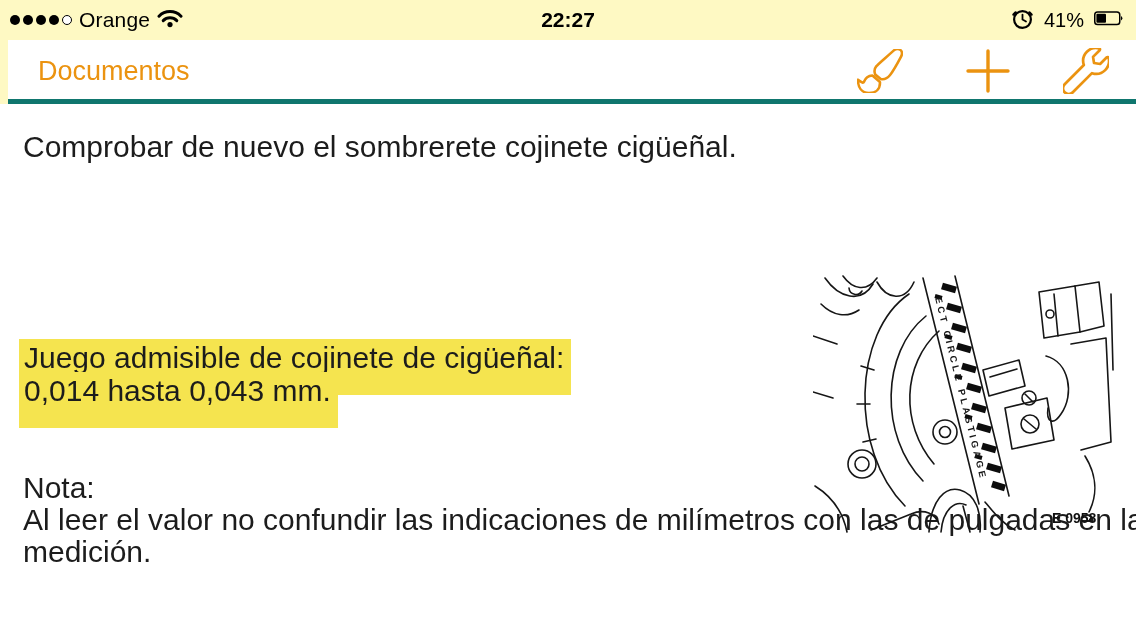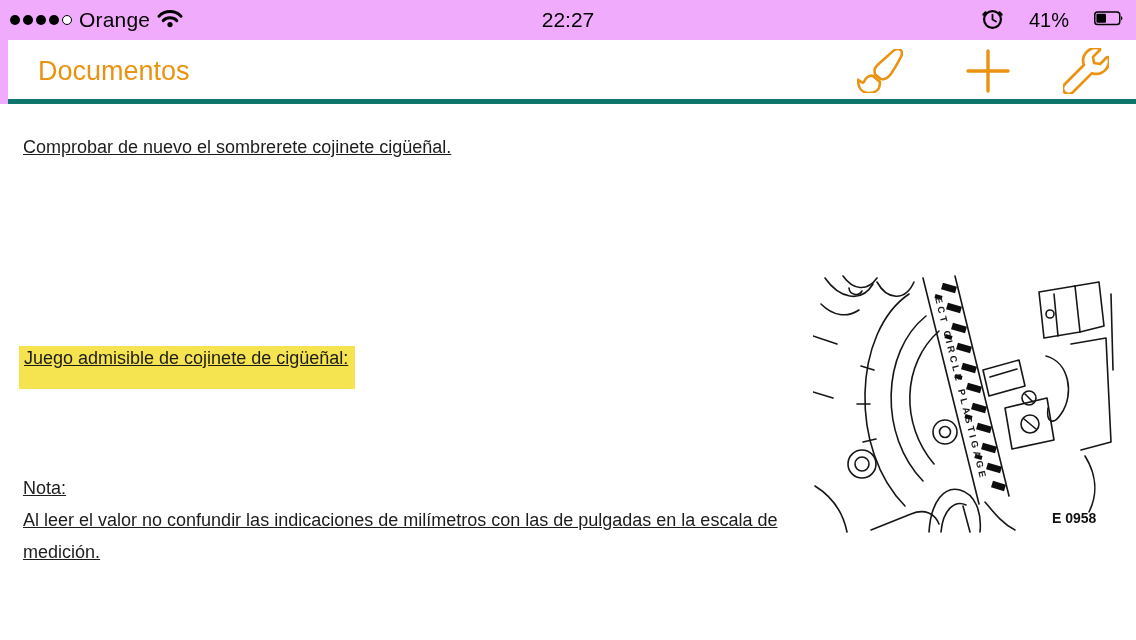--- a/index.html
+++ b/index.html
@@ -2,48 +2,48 @@
 <html><head>
 <meta charset="utf-8">
 <style>
   * { margin:0; padding:0; box-sizing:border-box; }
   html,body { width:1136px; height:640px; }
   body {
     font-family:"Liberation Sans", sans-serif;
     background:#ffffff; color:#1c1c1c;
     -webkit-font-smoothing:antialiased;
   }
-  .screen { position:relative; width:1136px; height:640px; background:#f0abfc; overflow:hidden; }
+  .screen { position:relative; width:1136px; height:640px; background:#fef9c3; overflow:hidden; }
 
   
   .status-bar { position:absolute; top:0; left:0; width:100%; height:40px; }
   .sb-left { position:absolute; left:10px; top:0; height:40px; display:flex; align-items:center; gap:7px; }
   .signal { display:flex; align-items:center; gap:3px; }
   .signal .dot { width:10px; height:10px; border-radius:50%; background:#000; }
   .signal .dot.empty { background:#fff; border:1.5px solid #000; }
   .carrier { font-size:21px; color:#000; letter-spacing:.2px; }
   .sb-center { position:absolute; left:50%; top:0; transform:translateX(-50%); height:40px; display:flex; align-items:center; }
-  .time { font-size:21px; font-weight:normal; color:#000; }
-  .sb-right { position:absolute; right:12px; top:0; height:40px; display:flex; align-items:center; gap:25px; }
+  .time { font-size:21px; font-weight:bold; color:#000; }
+  .sb-right { position:absolute; right:12px; top:0; height:40px; display:flex; align-items:center; gap:10px; }
   .battery-pct { font-size:20px; color:#000; }
 
   
   .toolbar { position:absolute; top:40px; left:8px; width:100%; height:64px; background:#fff; border-bottom:5px solid #0f766e; }
   .tb-btn { position:absolute; top:0; height:63px; display:flex; align-items:center; background:none; border:none; cursor:pointer; font-family:"Liberation Sans", sans-serif; font-size:27px; padding:0; }
   .tb-text { color:var(--accent); }
   #btn-documents { left:30px; }
   #btn-undo { left:230px; }
   .tb-icon-btn { position:absolute; top:9px; width:52px; height:46px; display:flex; align-items:center; justify-content:center; background:none; border:none; cursor:pointer; }
   #btn-annotate { left:846px; }
   #btn-add { left:954px; }
   #btn-tools { left:1052px; }
 
   
   .content { position:absolute; top:104px; left:0; width:1136px; height:536px; background:#fff; }
-  .doc-text { position:absolute; font-size:18px; line-height:32px; color:#1c1c1c; white-space:nowrap;text-decoration:underline; }
+  .doc-text { position:absolute; font-size:30px; line-height:32px; color:#1c1c1c; white-space:nowrap; }
   #para1 { left:23px; top:27px; }
   #para2 { left:23px; top:120px; }
   #hl-block { left:19px; top:238px; }
   #note { left:23px; top:368px; }
   .misspelled { border-bottom:3px dashed #e0251a; padding-bottom:0px; }
   .hl-line { display:table; margin:0 0 1px 0; }
   .hl-line span { background:var(--highlight); padding:2px 7px 21px 5px; }
 
   
   .figure { position:absolute; left:813px; top:170px; width:302px; height:260px; }
@@ -123,20 +123,23 @@
   </div>
 
   <div class="content">
 
     <p class="doc-text" id="para1">Comprobar de nuevo el sombrerete cojinete cigüeñal.</p>
 
 
     <div class="doc-text" id="hl-block">
       <div class="hl-line">
           <span>Juego admisible de cojinete de cigüeñal:</span>
+        </div>
+      <div class="hl-line">
+          <span>0,014 hasta 0,043 mm.</span>
         </div>
     </div>
 
     <p class="doc-text" id="note"><span>Nota:</span><br><span>Al leer el valor no confundir las indicaciones de milímetros con las de pulgadas en la escala de</span><br><span>medición.</span></p>
 
     <div class="figure">
       <svg width="302" height="260" viewBox="0 0 302 260">
         <g fill="none" stroke="#161616" stroke-width="1.6" stroke-linecap="round" stroke-linejoin="round">
 
           <path d="M12 4 C 26 24 48 30 60 10"></path>

